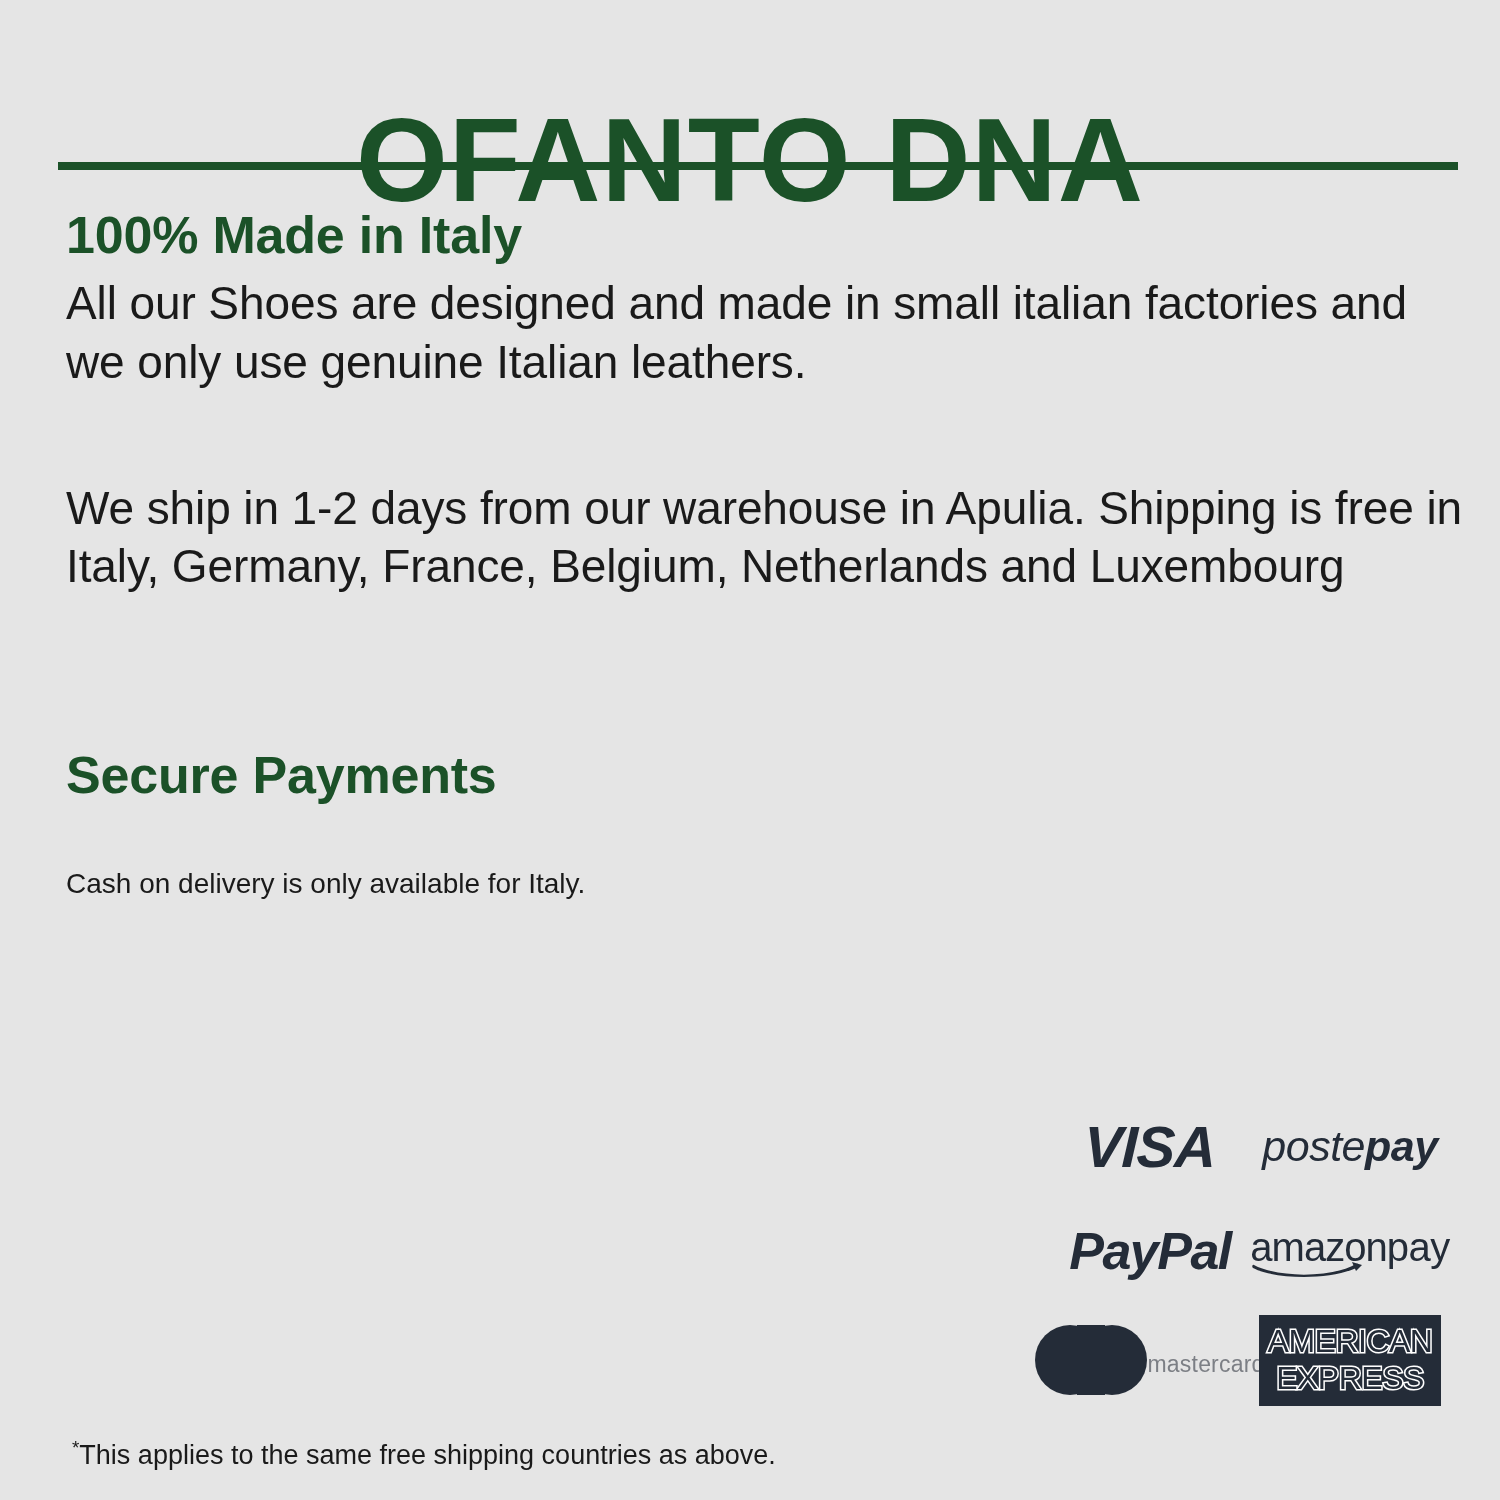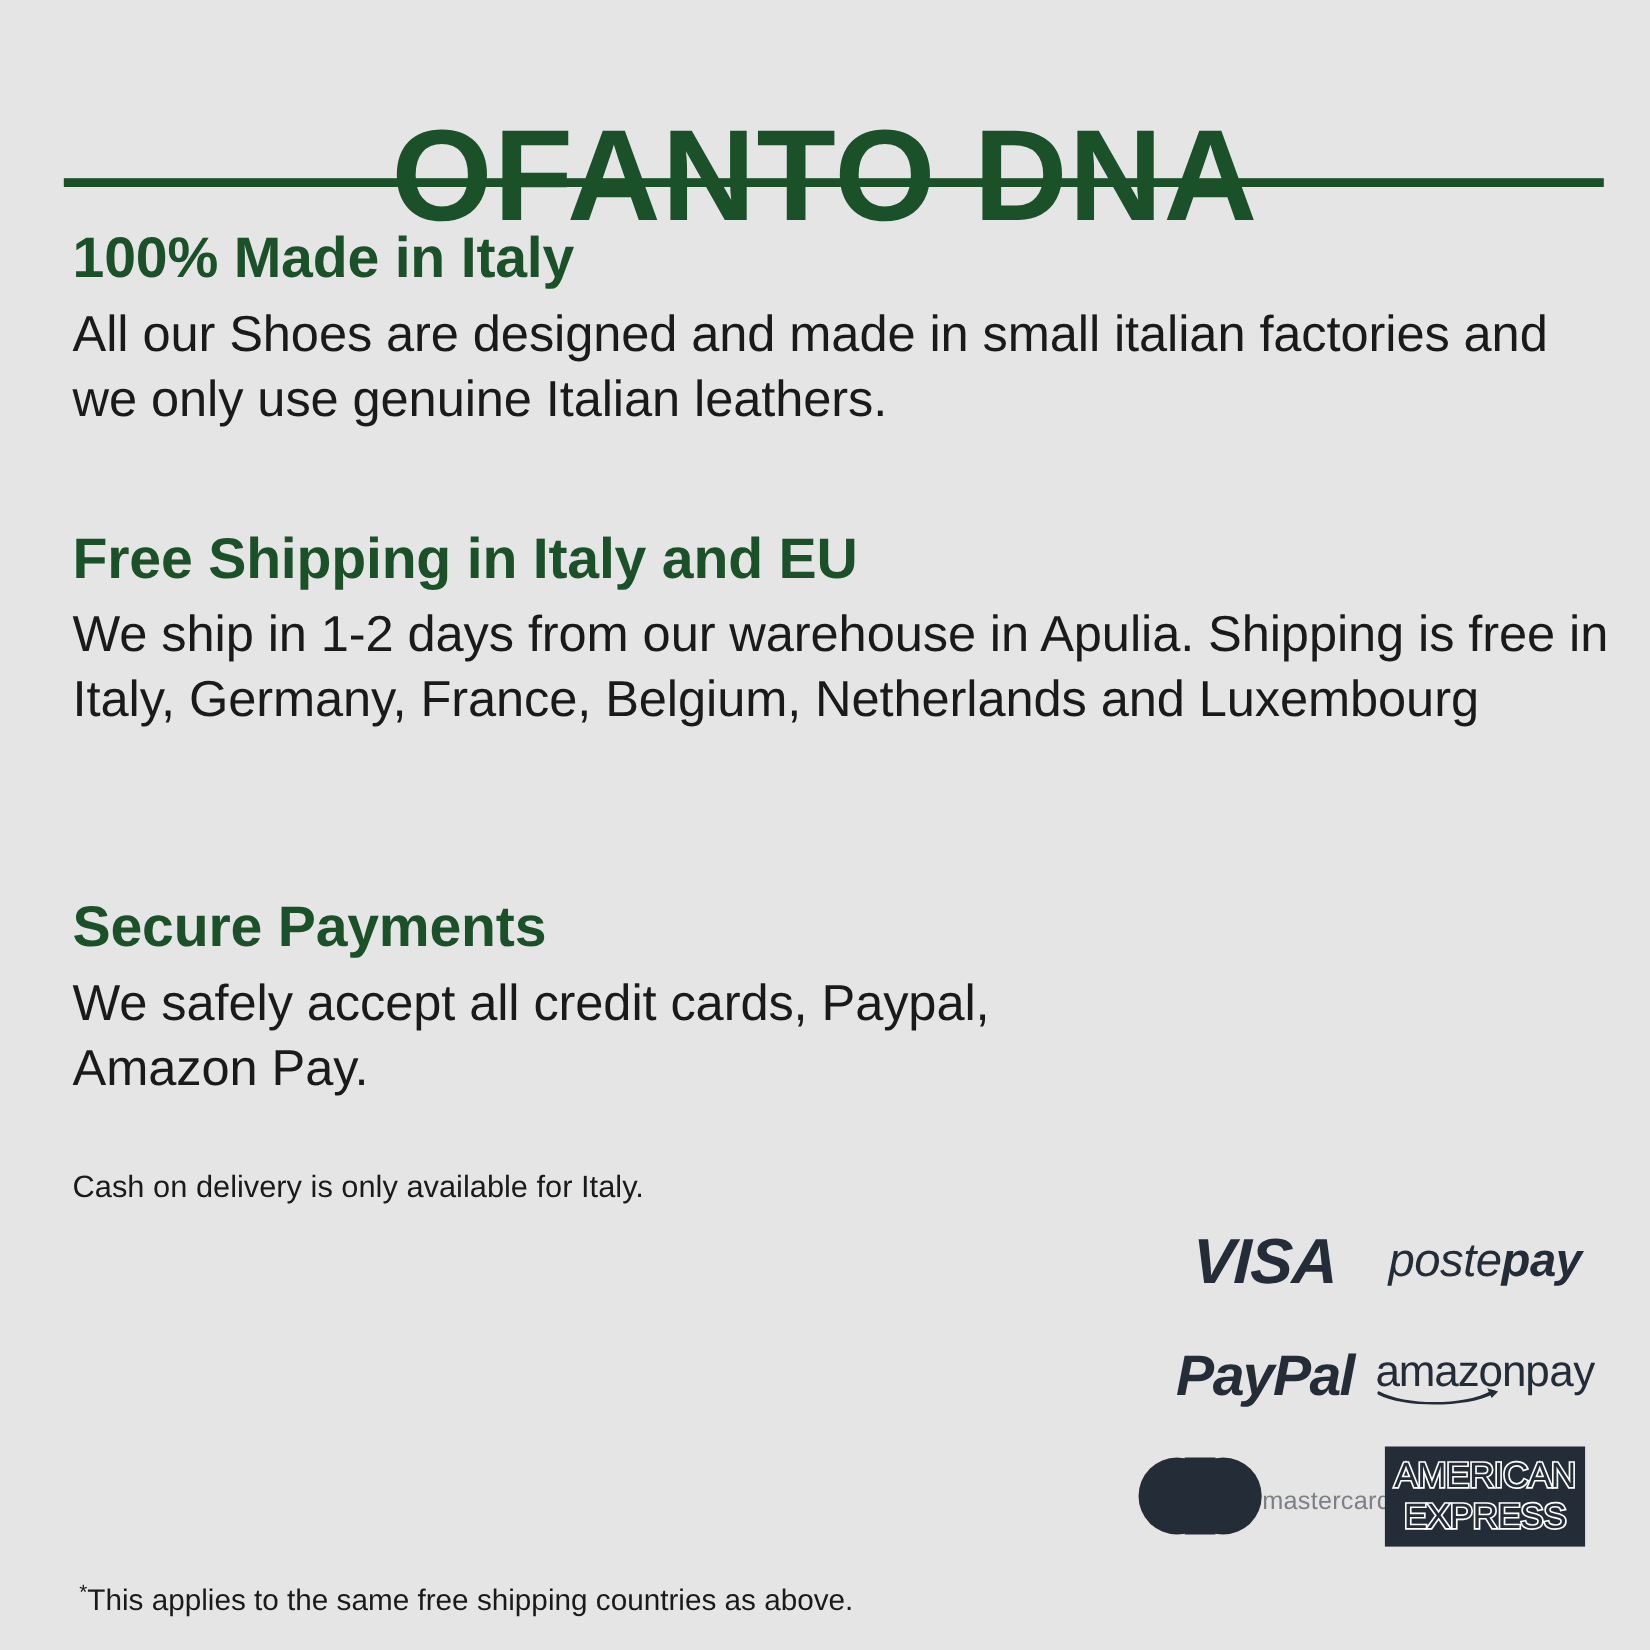--- a/index.html
+++ b/index.html
@@ -246,33 +246,31 @@
   <div class="content">
 
     <div class="section">
       <h2 class="sec-heading">100% Made in Italy</h2>
       <p class="sec-body">All our Shoes are designed and made in small italian factories and we only use genuine Italian leathers.</p>
     </div>
 
     <div class="gap-1"></div>
 
     <div class="section">
-      <h2 class="sec-heading">Free Shipping in Italy and EU</h2>
       <p class="sec-body">We ship in 1-2 days from our warehouse in Apulia. Shipping is free in Italy, Germany, France, Belgium, Netherlands and Luxembourg</p>
     </div>
 
     <div class="gap-2"></div>
 
 
     <div class="gap-3"></div>
 
     <div class="section payments-row">
       <div class="payments-left">
         <h2 class="sec-heading">Secure Payments</h2>
-        <p class="sec-body">We safely accept all credit cards, Paypal, Amazon Pay.</p>
         <p class="note note-cash">Cash on delivery is only available for Italy.</p>
       </div>
     </div>
 
   </div>
 
   <div class="logo-grid">
 
     <div class="logo-cell">
       <span class="logo-visa">VISA</span>

